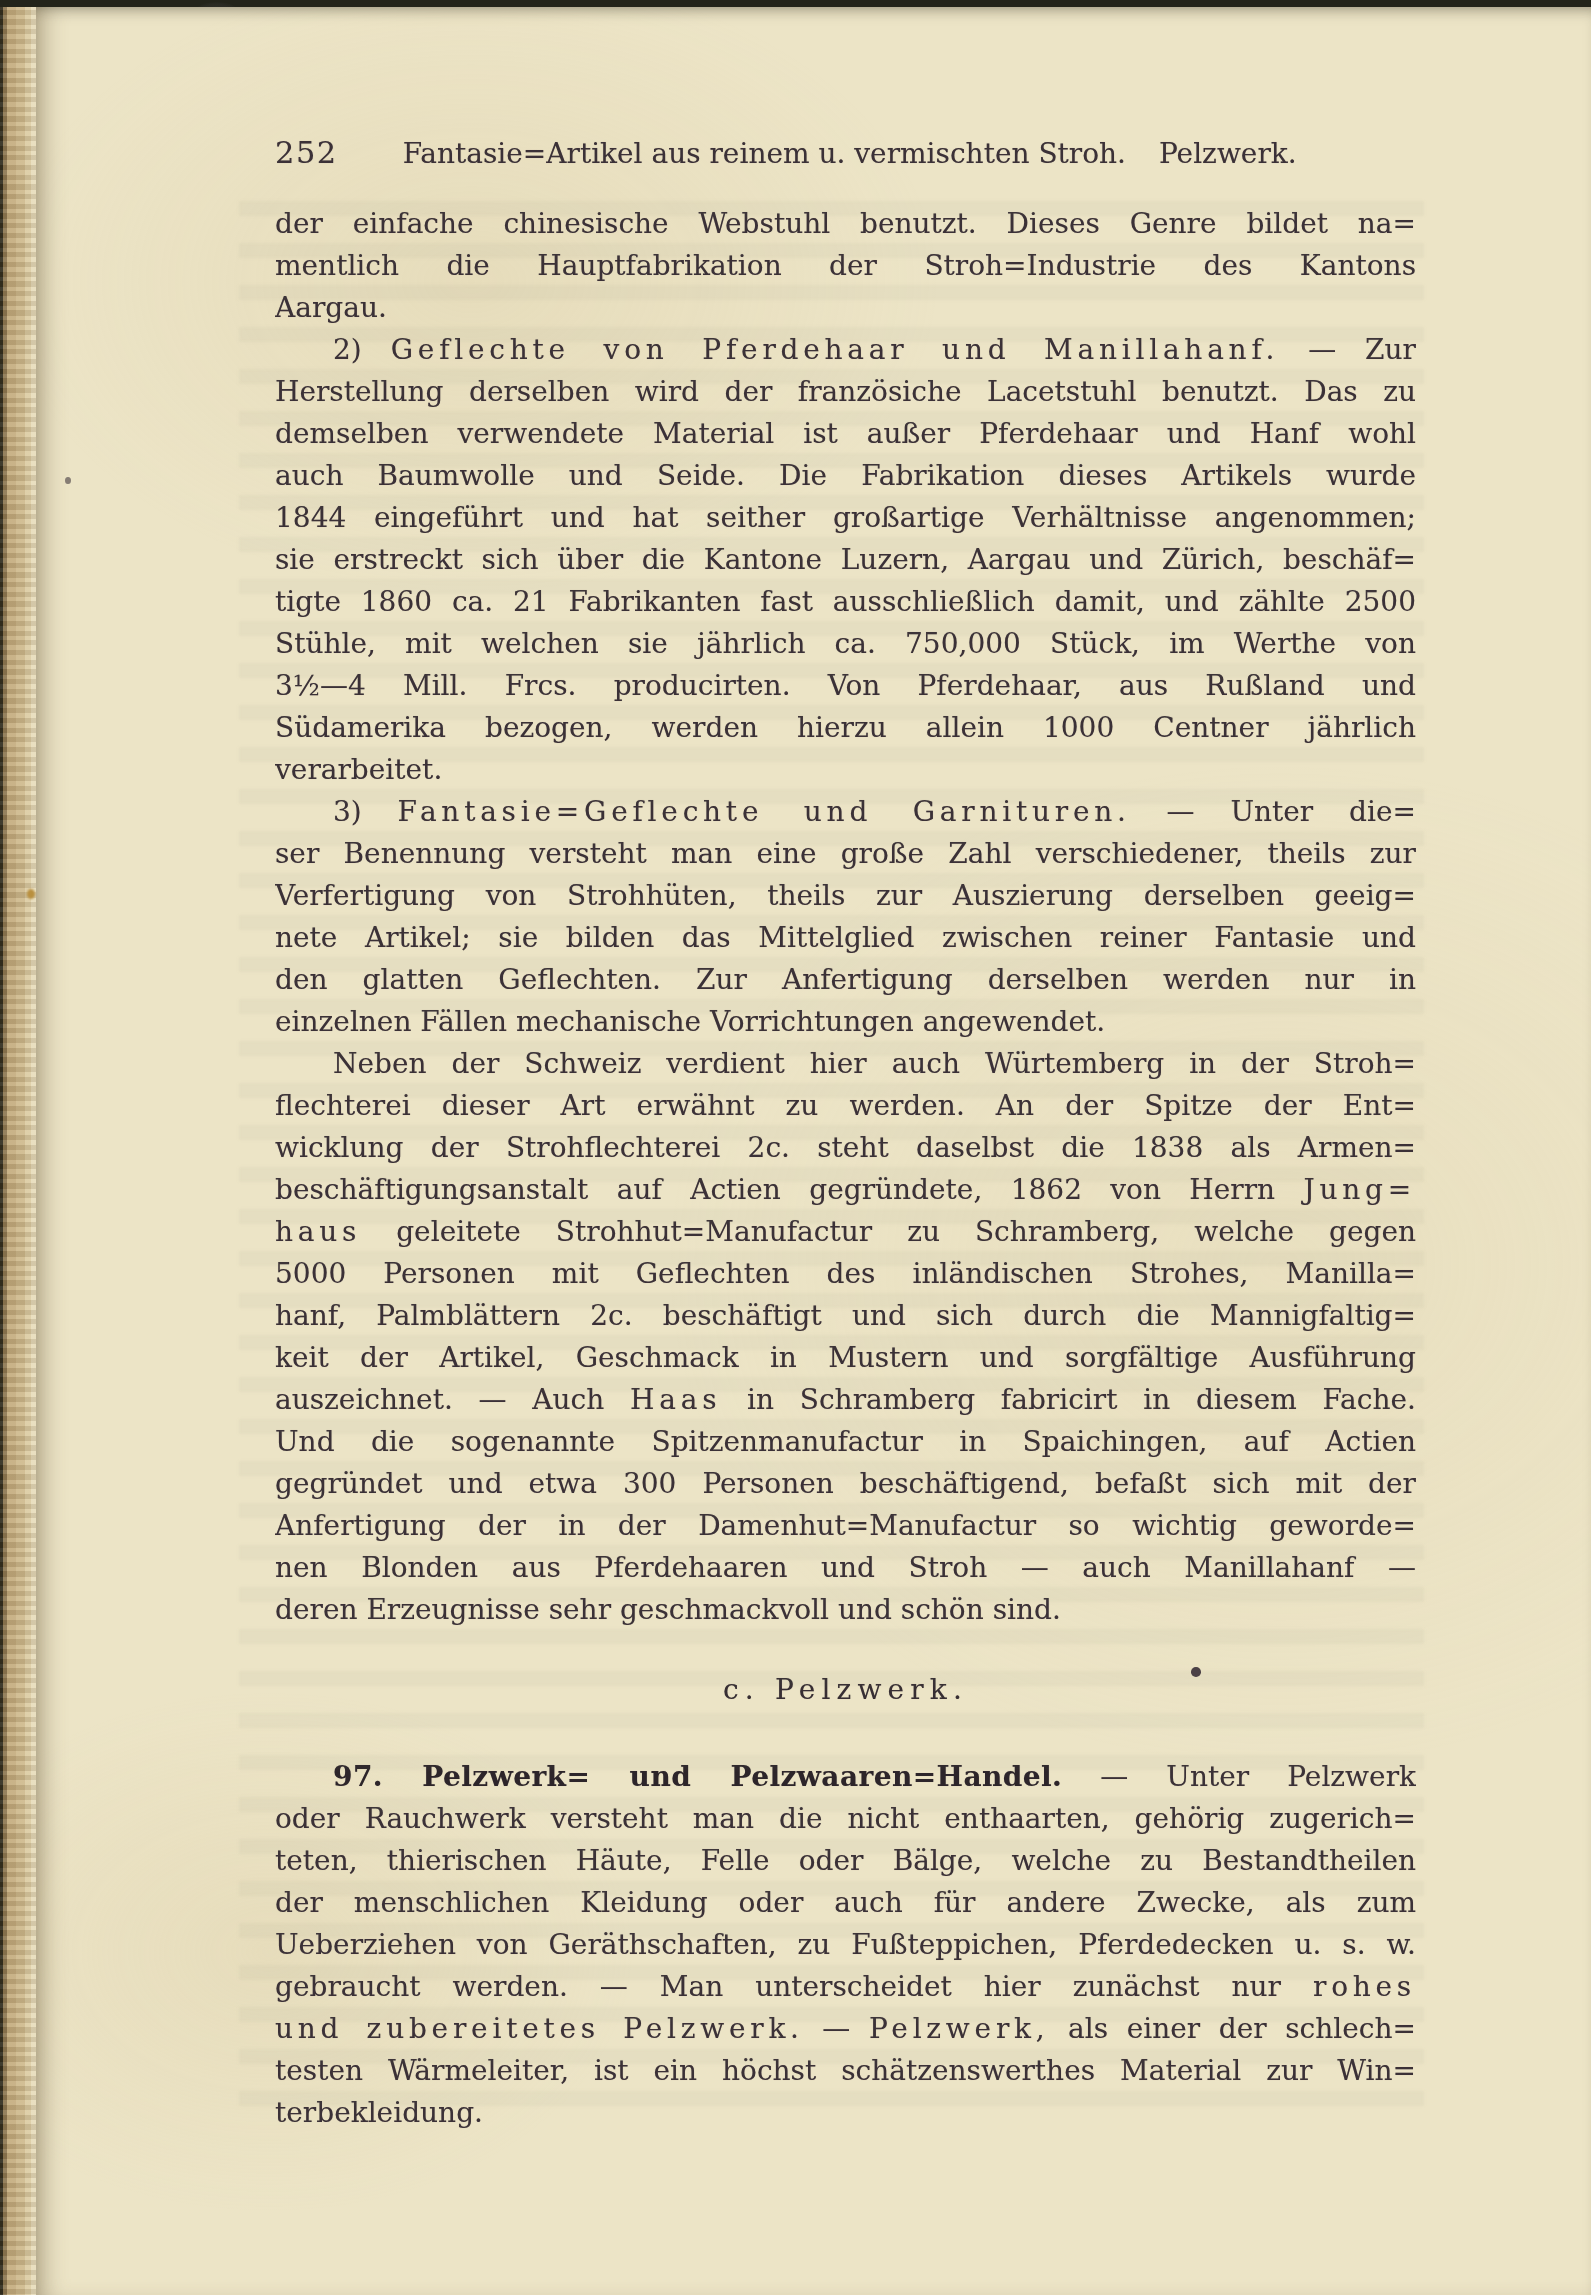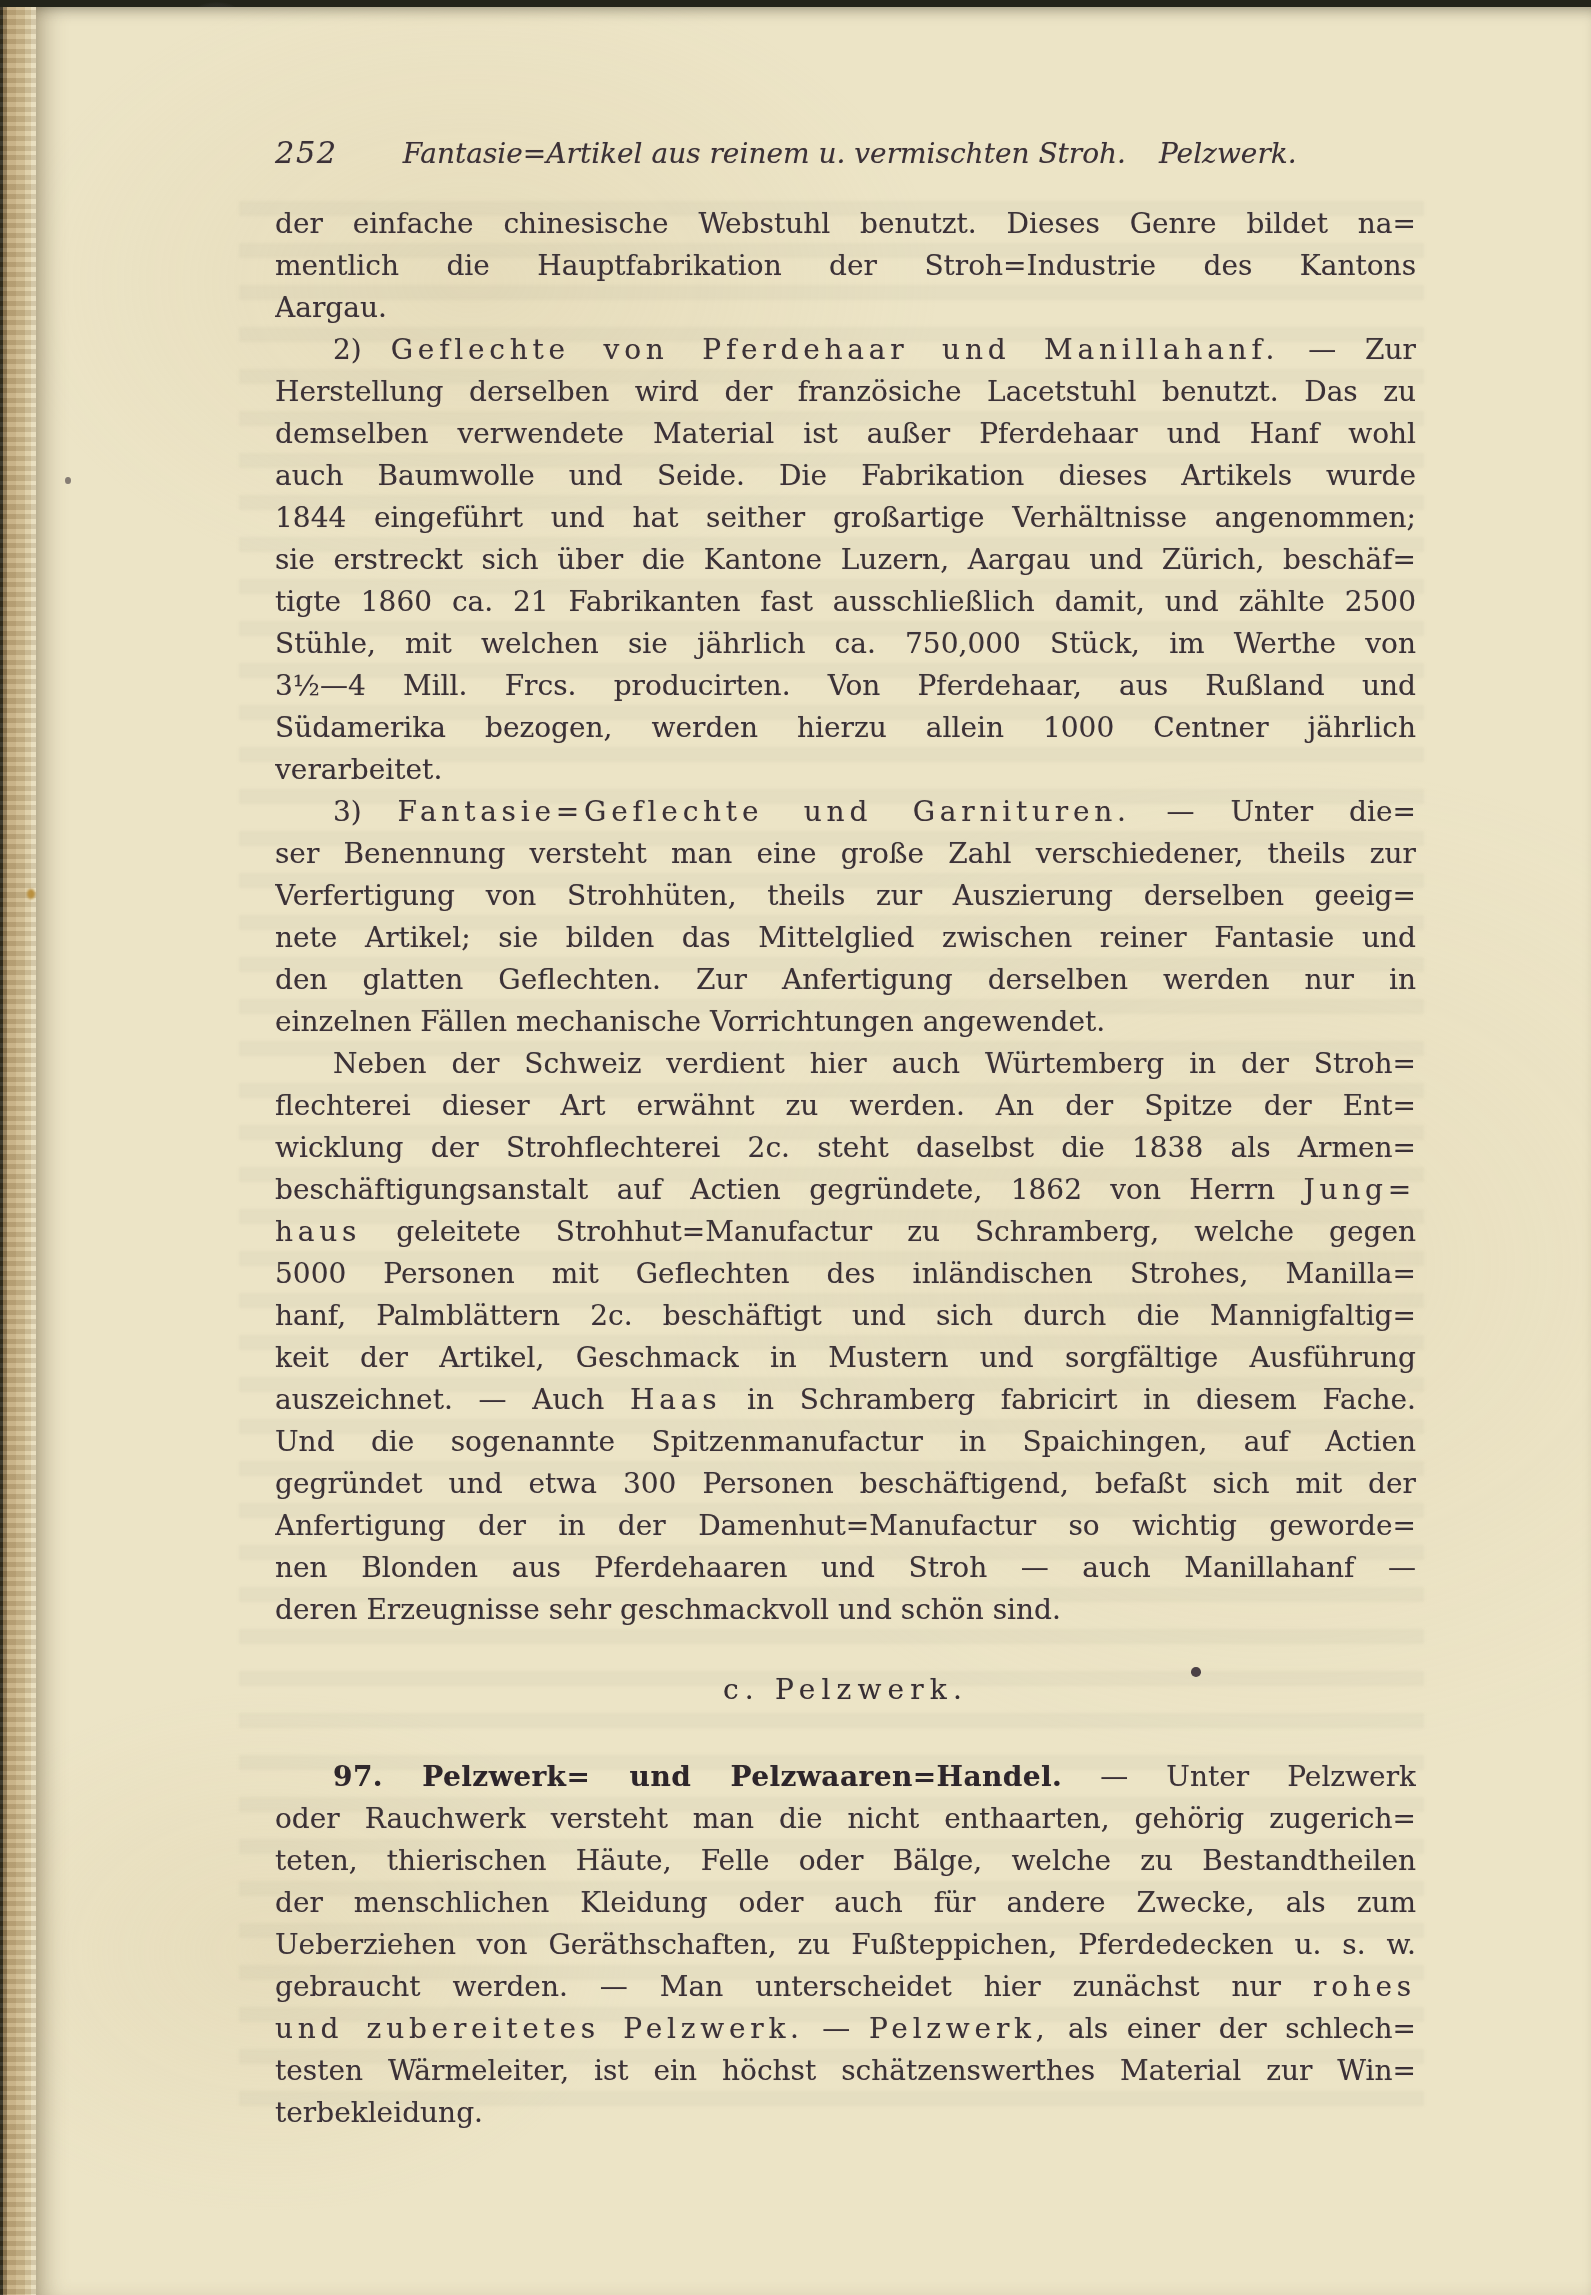--- a/index.html
+++ b/index.html
@@ -30,21 +30,21 @@
       box-shadow:inset 19.3px 0 25px -13.4px rgba(96,78,46,.45), inset 0 10.4px 16.4px -10.4px rgba(40,40,28,.5);
       padding:125px 175px 0 239px;box-sizing:border-box;}
 
   
   .bleed{position:absolute;left:239px;right:167px;top:201px;height:1918px;pointer-events:none;
       background:repeating-linear-gradient(180deg,rgba(112,116,96,.055) 0 15px,rgba(0,0,0,0) 15px 42px);
       filter:blur(1.5px);}
 
   
   .running-header{position:relative;height:42px;line-height:42px;white-space:nowrap;
-      color:#3b3137;font-size:28px;margin-bottom:29px;text-shadow:0 0 0.7px rgba(59,49,55,.35);font-style:italic;}
+      color:#3b3137;font-size:28px;margin-bottom:29px;text-shadow:0 0 0.7px rgba(59,49,55,.35);}
   .pagenum{font-size:30.5px;letter-spacing:1.5px;}
   .rh-title{margin-left:65px;}
   .rh-right{margin-left:33px;}
 
   
   .textblock{position:relative;color:#3b3137;font-size:28px;text-shadow:0 0 0.7px rgba(59,49,55,.33);}
   .para{margin:0;}
   .line{height:42px;line-height:42px;overflow:hidden;text-align:justify;}
   .line::after{content:"";display:inline-block;width:100%;height:0;}
   .line.last{text-align:left;}

